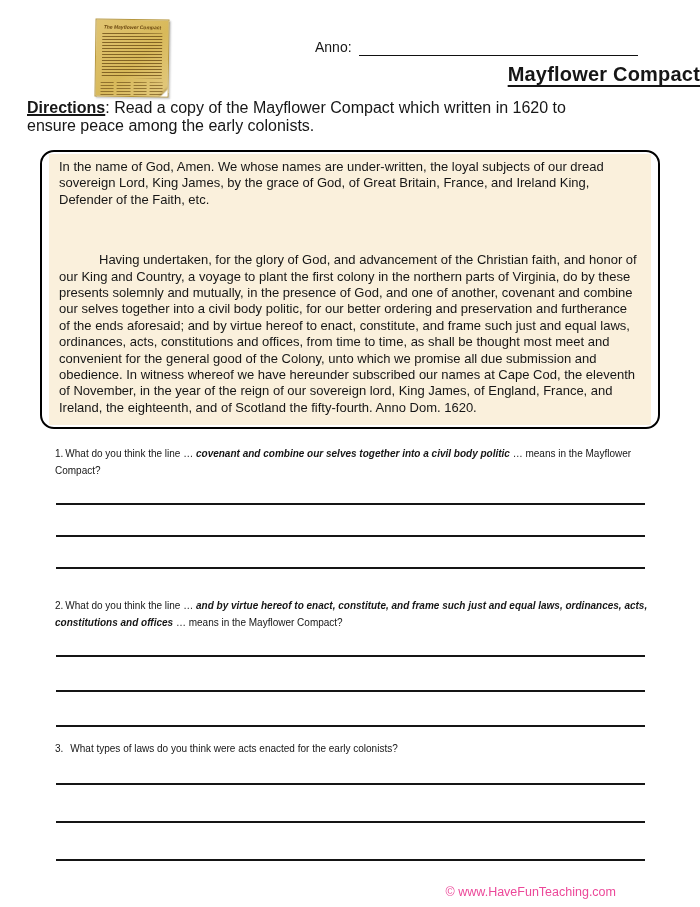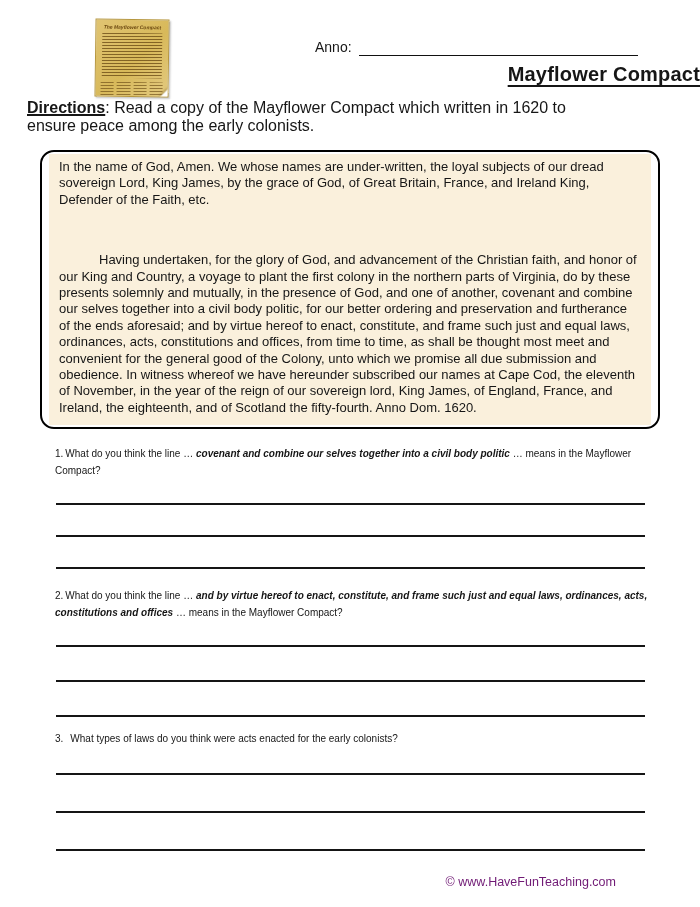--- a/index.html
+++ b/index.html
@@ -102,21 +102,21 @@
   }
   .compact-inner p { margin: 0; }
   .compact-inner p.indent { text-indent: 40px; margin-top: 44px; }
 
   
   .question {
     margin: 16px 45px 0 55px;
     font-size: 10px; line-height: 17px;
   }
   .question.q1 { max-width: 600px; }
-  .question.q2 { margin-top: 18px; max-width: 620px; }
+  .question.q2 { margin-top: 28px; max-width: 620px; }
   .question.q3 { margin-top: 13px; }
   .q-quote { font-weight: bold; font-style: italic; }
   .q-num { margin-right: 2px; }
   .q3 .q-num { margin-right: 7px; }
 
   .answers { margin: 0; }
   .answer-line {
     height: 0; width: 589px;
     margin-left: 56px;
     border-top: 2.4px solid #151515;
@@ -125,21 +125,21 @@
   .answers-q1 .answer-line:first-child { margin-top: 24px; }
   .answers-q2 .answer-line { margin-top: 33px; }
   .answers-q2 .answer-line:first-child { margin-top: 24px; }
   .answers-q3 .answer-line { margin-top: 36px; }
   .answers-q3 .answer-line:first-child { margin-top: 26px; }
 
   
   .footer {
     margin-top: 24px;
     text-align: right; padding-right: 84px;
-    font-size: 12.5px; color: #701a75;
+    font-size: 12.5px; color: #ec4899;
   }
 </style>
 </head>
 <body>
 
 <div class="parchment">
   <div class="parch-title">The Mayflower Compact</div>
   <div class="parch-lines"></div>
   <div class="parch-sigs">
     <i></i>

